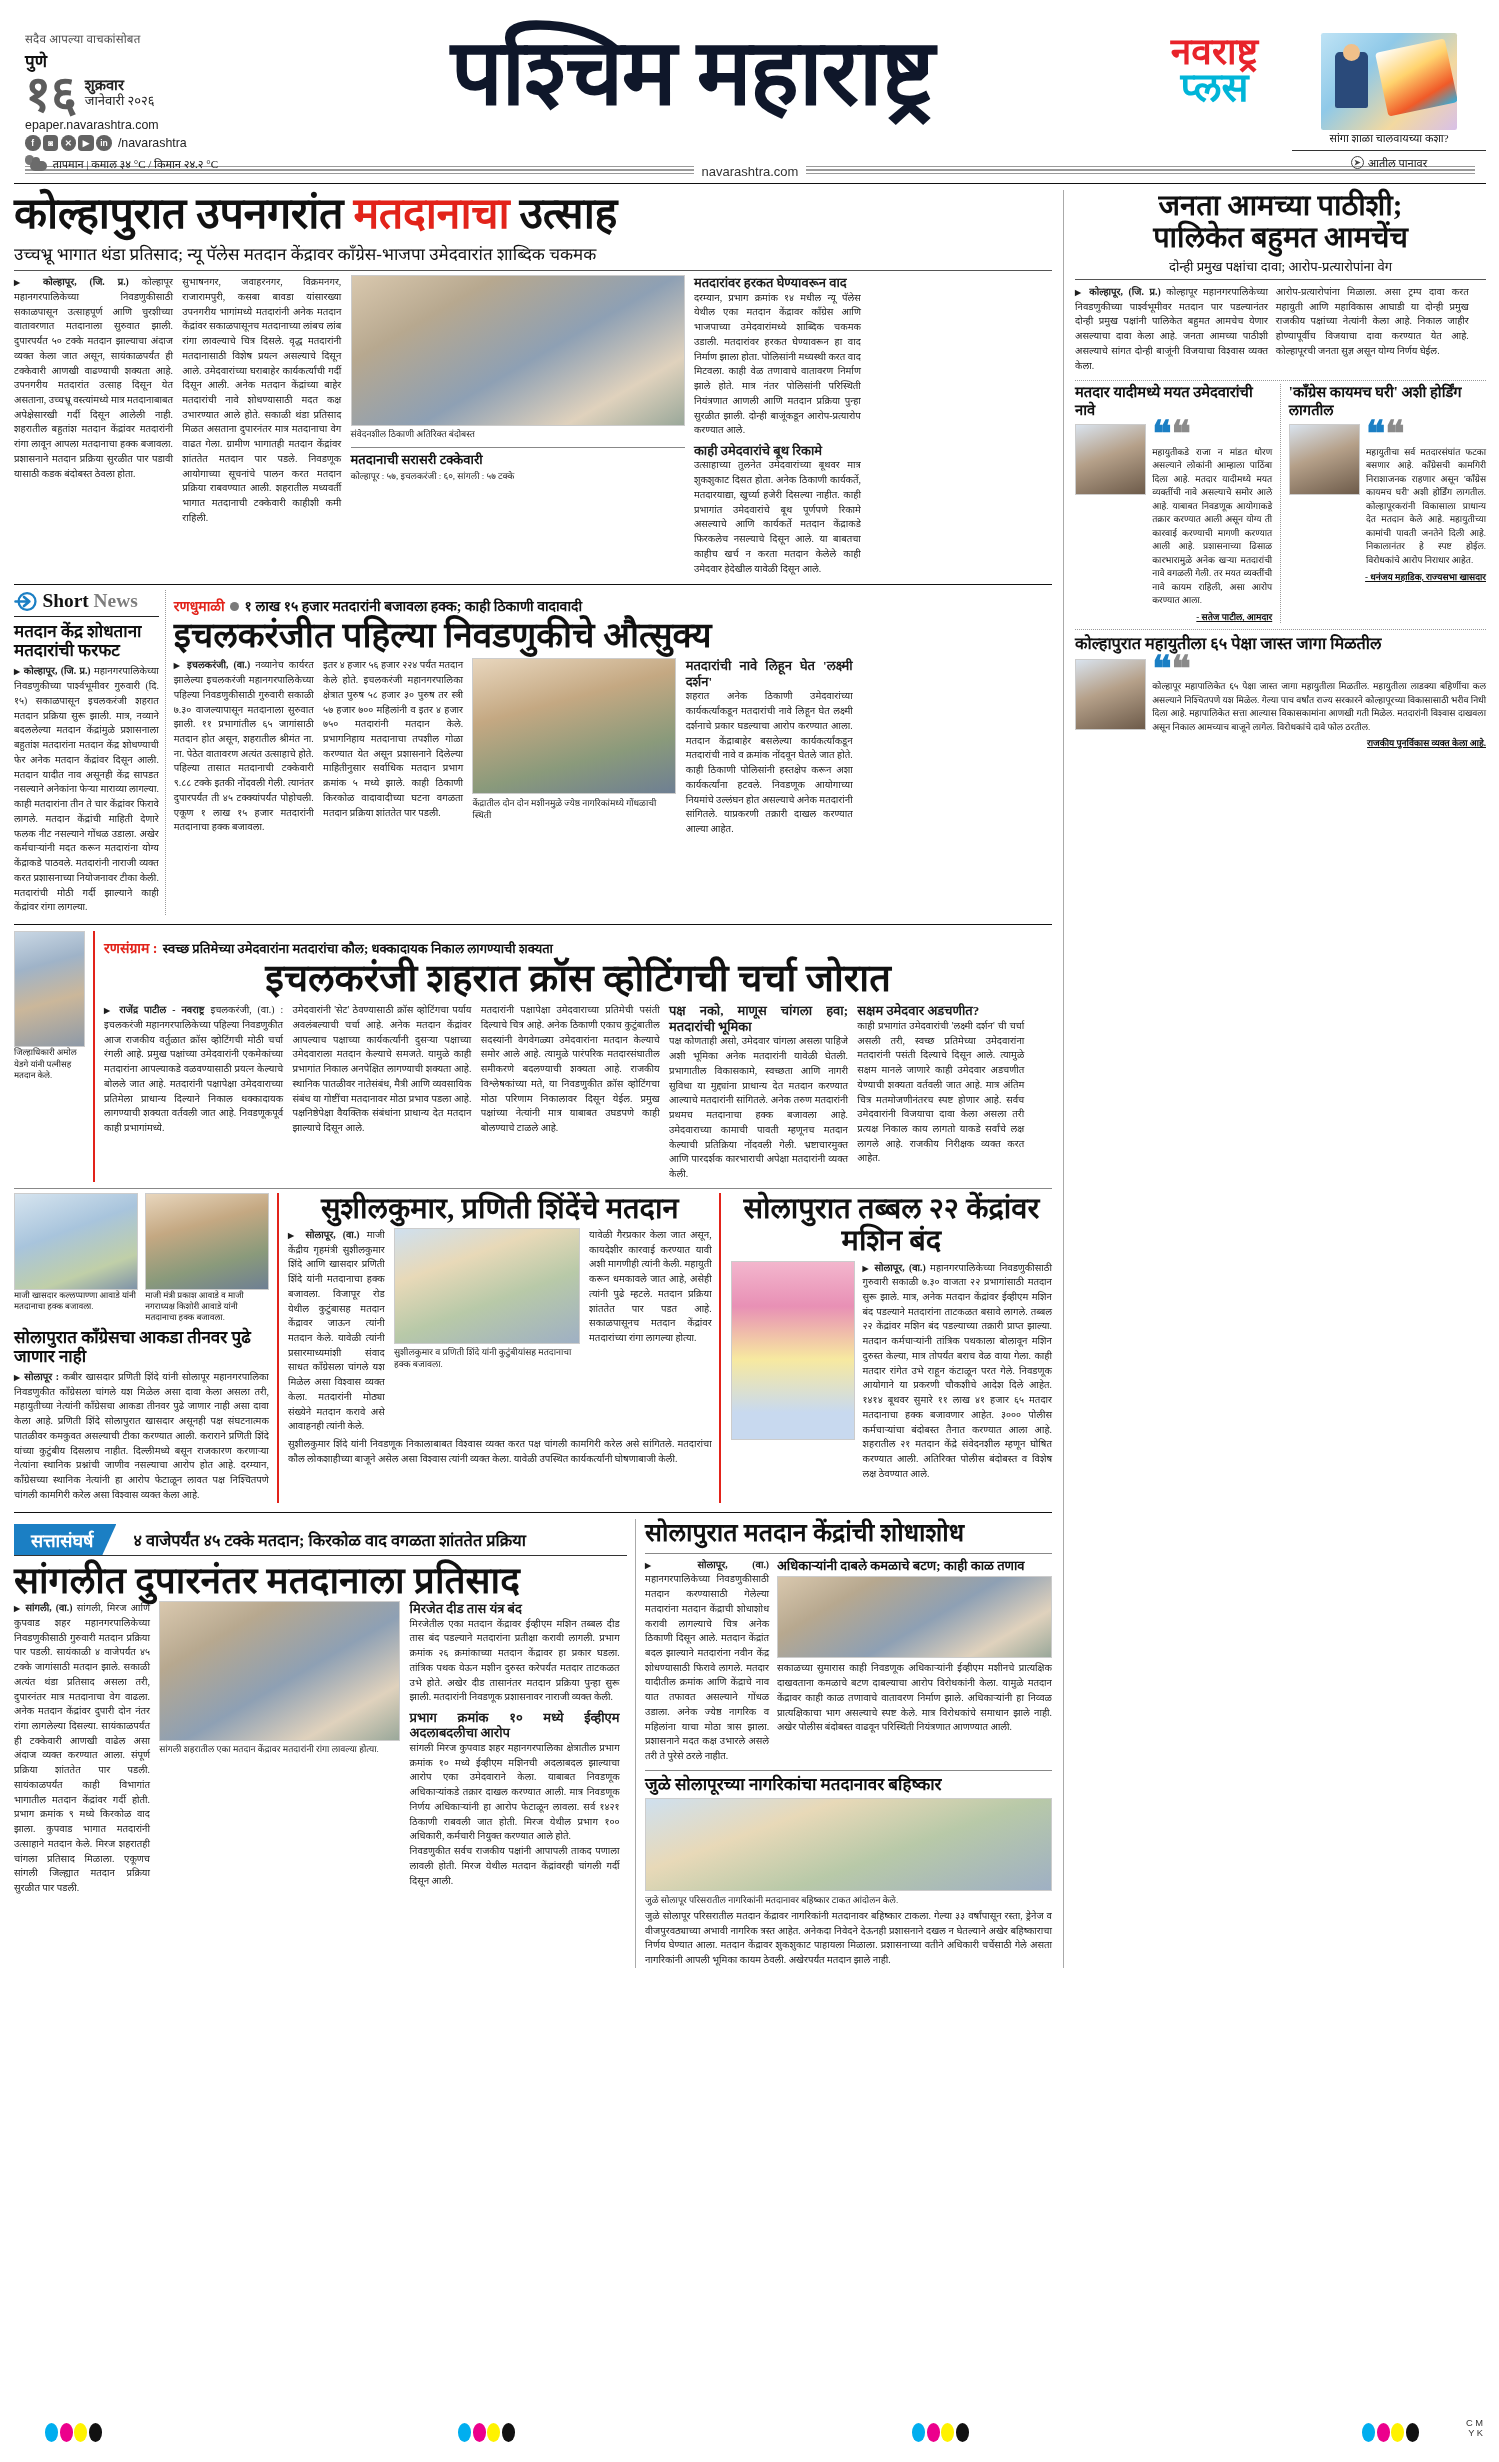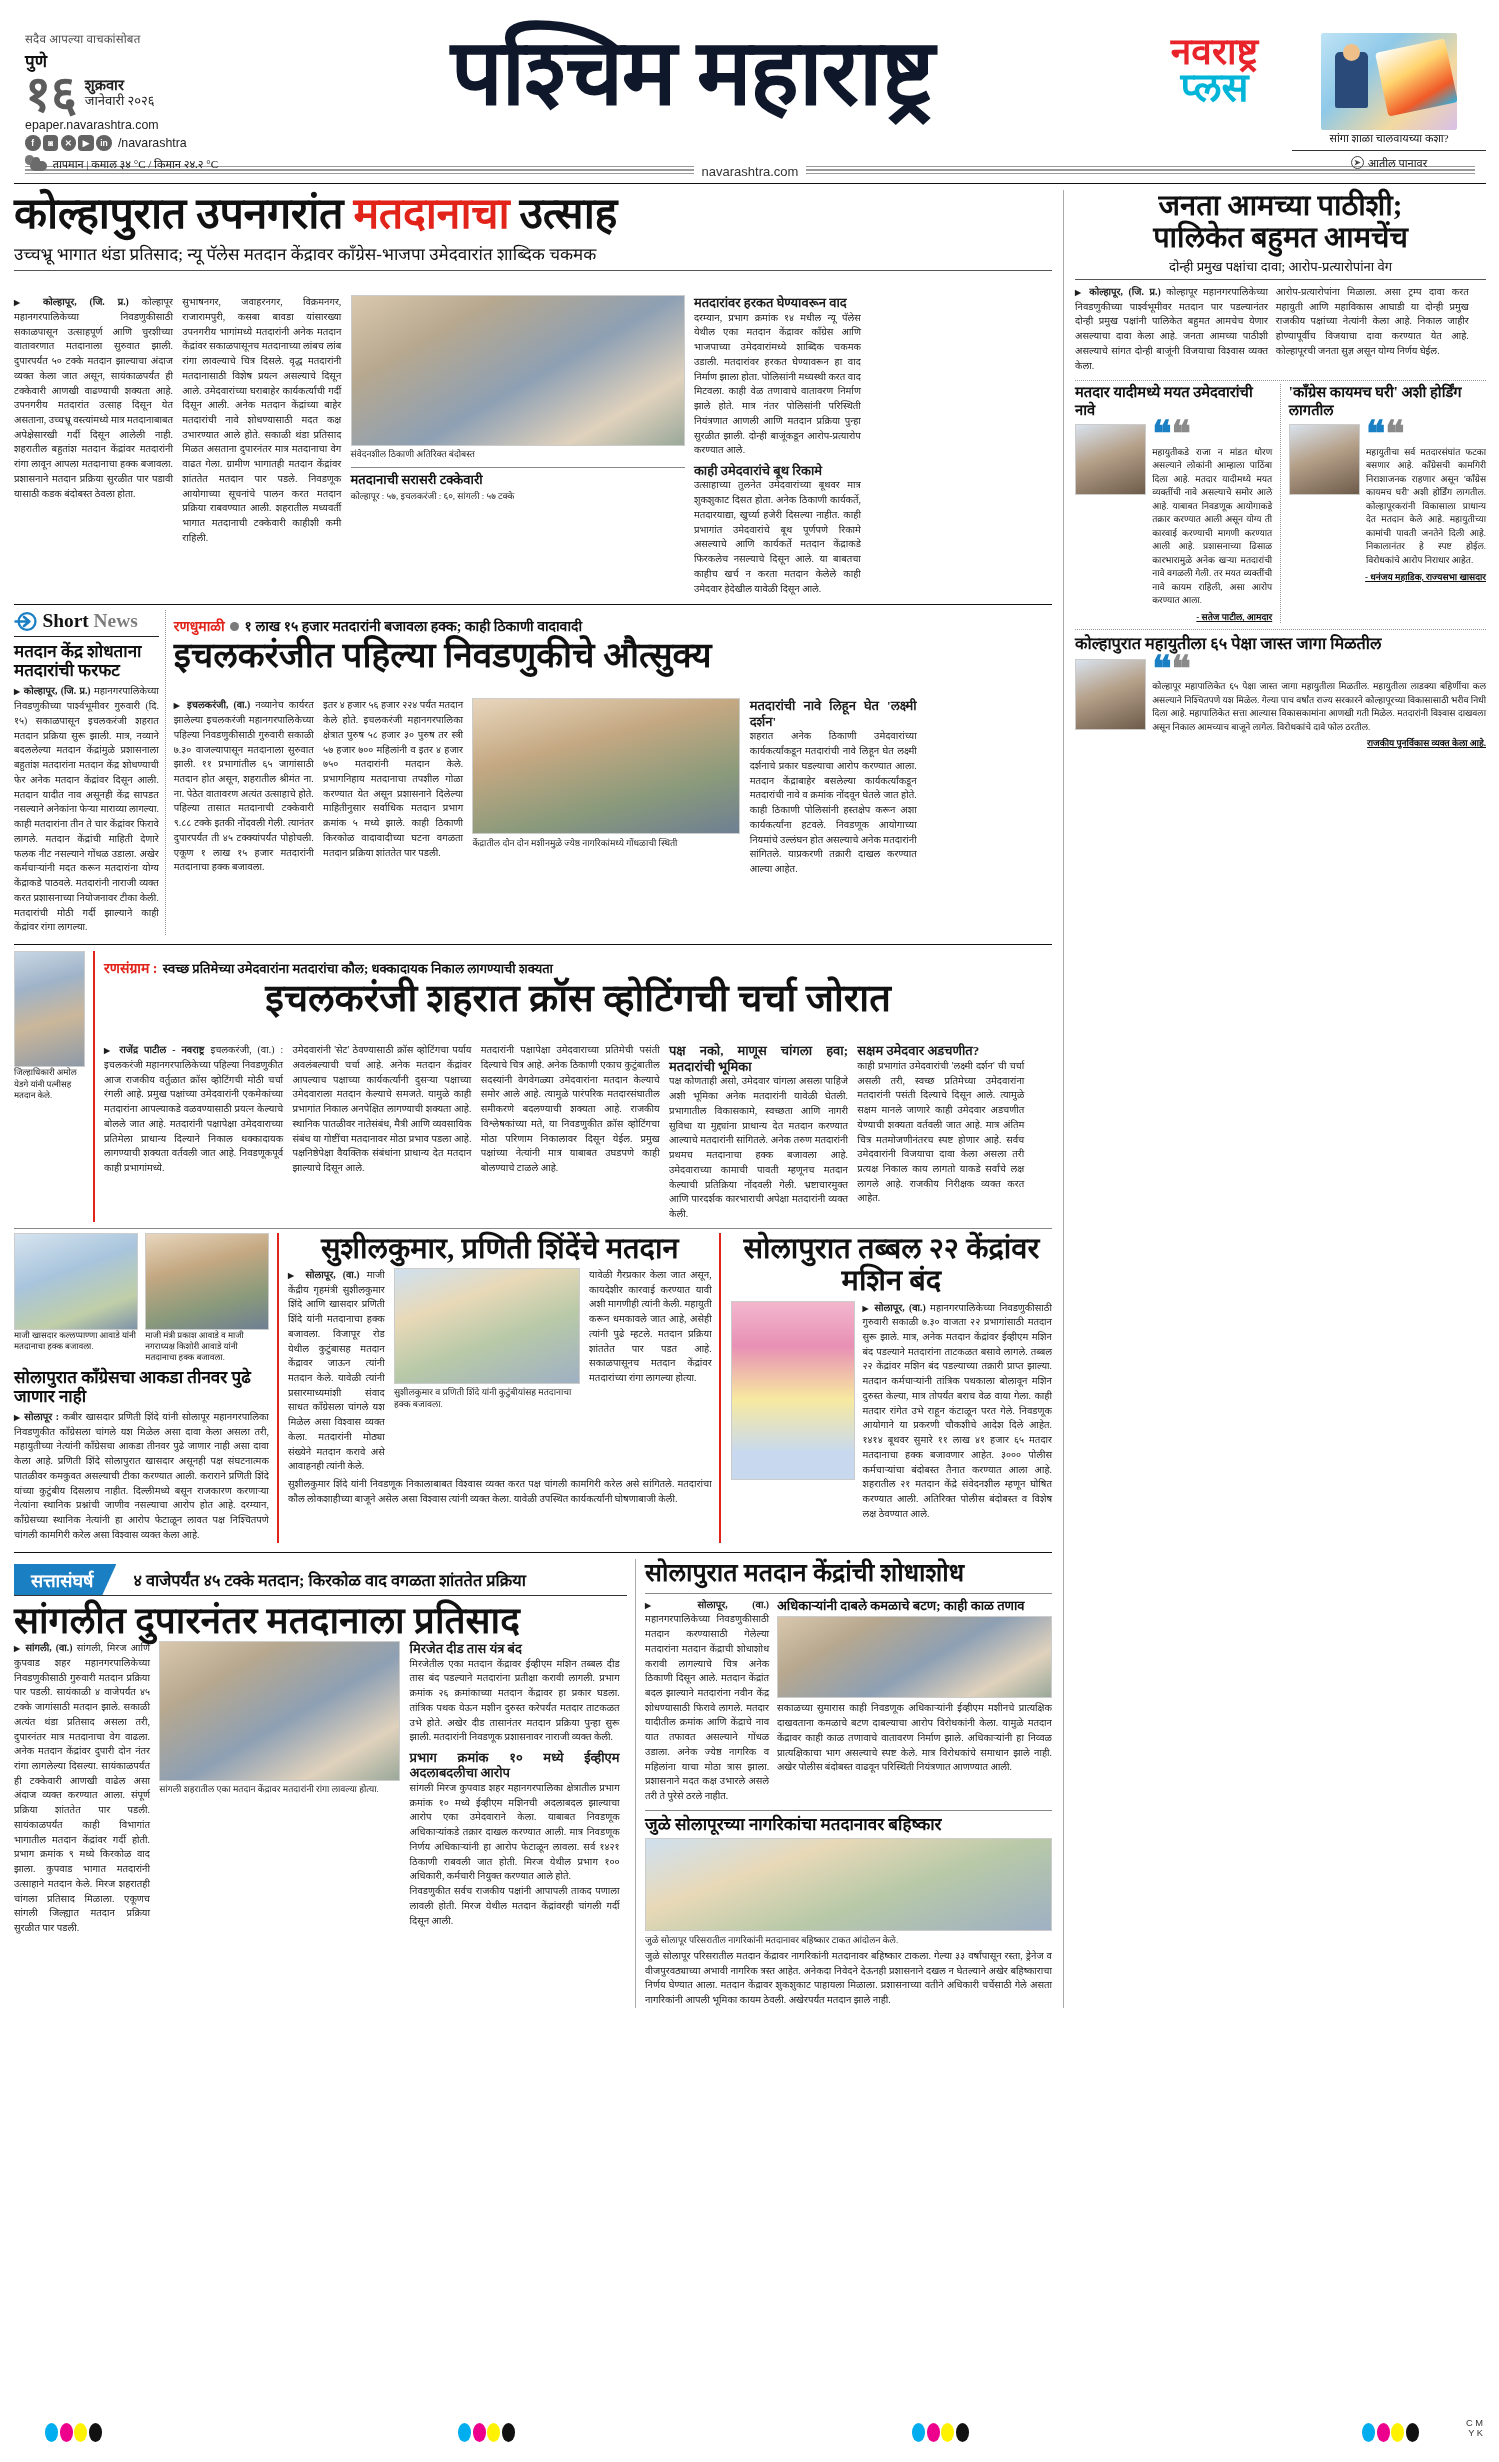--- a/index.html
+++ b/index.html
@@ -68,21 +68,21 @@
   .cols { display:flex; gap:0; margin-top:4.7px; border-top:1.6px solid #111; padding-top:6.2px;}
   .col-main { width:1050px; padding-right:11px; border-right:1.2px solid #aaa;}
   .col-side { width:422px; padding-left:11px; }
 
   h1.lead { font-size:43px; font-weight:bold; line-height:1.1; font-family:"Liberation Serif", serif;
             letter-spacing:-0.4px; }
   h1.lead .red { color:#e2231a; }
   .lead-sub { font-size:17px; font-family:"Liberation Serif", serif; margin-top:4.7px; padding-bottom:4.7px;
               border-bottom:1.2px solid #555; }
 
-  .body-cols { display:flex; gap:9.3px; margin-top:24px; }
+  .body-cols { display:flex; gap:9.3px; margin-top:4px; }
   .bcol { font-size:9.7px; line-height:1.52; text-align:justify; font-family:"Liberation Serif", serif; color:#1d1d1d;}
   .dline { font-weight:bold; }
   .dline:before { content:"▶ "; font-size:7.8px; }
 
   .photo { background:linear-gradient(165deg,#c9d7e4 0%,#9fb3c8 30%,#cbb79a 60%,#8e9aa8 100%);
            border:0.8px solid #ccc; position:relative; overflow:hidden;}
   .photo.warm { background:linear-gradient(165deg,#e8d6bd 0%,#c4a882 35%,#8a9a7b 70%,#6e7f93 100%); }
   .photo.cool { background:linear-gradient(160deg,#d6e4ef 0%,#a8c4dc 40%,#c0cfa8 75%,#7f93a8 100%); }
   .photo.crowd { background:linear-gradient(150deg,#d9c8ae 0%,#b7a88f 25%,#8ea0b4 55%,#e0d2bd 80%,#9aa89a 100%); }
   .photo.evm { background:linear-gradient(180deg,#f3b6cd 0%,#e890b5 25%,#f7e9a0 55%,#c8d9ef 85%); }
@@ -271,21 +271,21 @@
             <span class="k-txt">१ लाख १५ हजार मतदारांनी बजावला हक्क; काही ठिकाणी वादावादी</span>
           </div>
           <h2 class="hd2">इचलकरंजीत पहिल्या निवडणुकीचे औत्सुक्य</h2>
 
           <div class="body-cols">
             <div class="bcol" style="width:140px">
               <span class="dline">इचलकरंजी, (वा.)</span>
               <span>नव्यानेच कार्यरत झालेल्या इचलकरंजी महानगरपालिकेच्या पहिल्या निवडणुकीसाठी गुरुवारी सकाळी ७.३० वाजल्यापासून मतदानाला सुरुवात झाली. ११ प्रभागांतील ६५ जागांसाठी मतदान होत असून, शहरातील श्रीमंत ना. ना. पेठेत वातावरण अत्यंत उत्साहाचे होते. पहिल्या तासात मतदानाची टक्केवारी ९.८८ टक्के इतकी नोंदवली गेली. त्यानंतर दुपारपर्यंत ती ४५ टक्क्यांपर्यंत पोहोचली. एकूण १ लाख १५ हजार मतदारांनी मतदानाचा हक्क बजावला.</span>
             </div>
             <div class="bcol" style="width:140px">इतर ४ हजार ५६ हजार २२४ पर्यंत मतदान केले होते. इचलकरंजी महानगरपालिका क्षेत्रात पुरुष ५८ हजार ३० पुरुष तर स्त्री ५७ हजार ७०० महिलांनी व इतर ४ हजार ७५० मतदारांनी मतदान केले. प्रभागनिहाय मतदानाचा तपशील गोळा करण्यात येत असून प्रशासनाने दिलेल्या माहितीनुसार सर्वाधिक मतदान प्रभाग क्रमांक ५ मध्ये झाले. काही ठिकाणी किरकोळ वादावादीच्या घटना वगळता मतदान प्रक्रिया शांततेत पार पडली.</div>
-            <div style="width:268px">
+            <div style="width:204px">
               <div class="photo warm" style="height:136px"></div>
               <div class="cap">केंद्रातील दोन दोन मशीनमुळे ज्येष्ठ नागरिकांमध्ये गोंधळाची स्थिती</div>
             </div>
             <div class="bcol" style="width:167px">
               <h4 class="hd6">मतदारांची नावे लिहून घेत 'लक्ष्मी दर्शन'</h4>
               <div>शहरात अनेक ठिकाणी उमेदवारांच्या कार्यकर्त्यांकडून मतदारांची नावे लिहून घेत लक्ष्मी दर्शनाचे प्रकार घडल्याचा आरोप करण्यात आला. मतदान केंद्राबाहेर बसलेल्या कार्यकर्त्यांकडून मतदारांची नावे व क्रमांक नोंदवून घेतले जात होते. काही ठिकाणी पोलिसांनी हस्तक्षेप करून अशा कार्यकर्त्यांना हटवले. निवडणूक आयोगाच्या नियमांचे उल्लंघन होत असल्याचे अनेक मतदारांनी सांगितले. याप्रकरणी तक्रारी दाखल करण्यात आल्या आहेत.</div>
             </div>
           </div>
         </div>
       </div>

